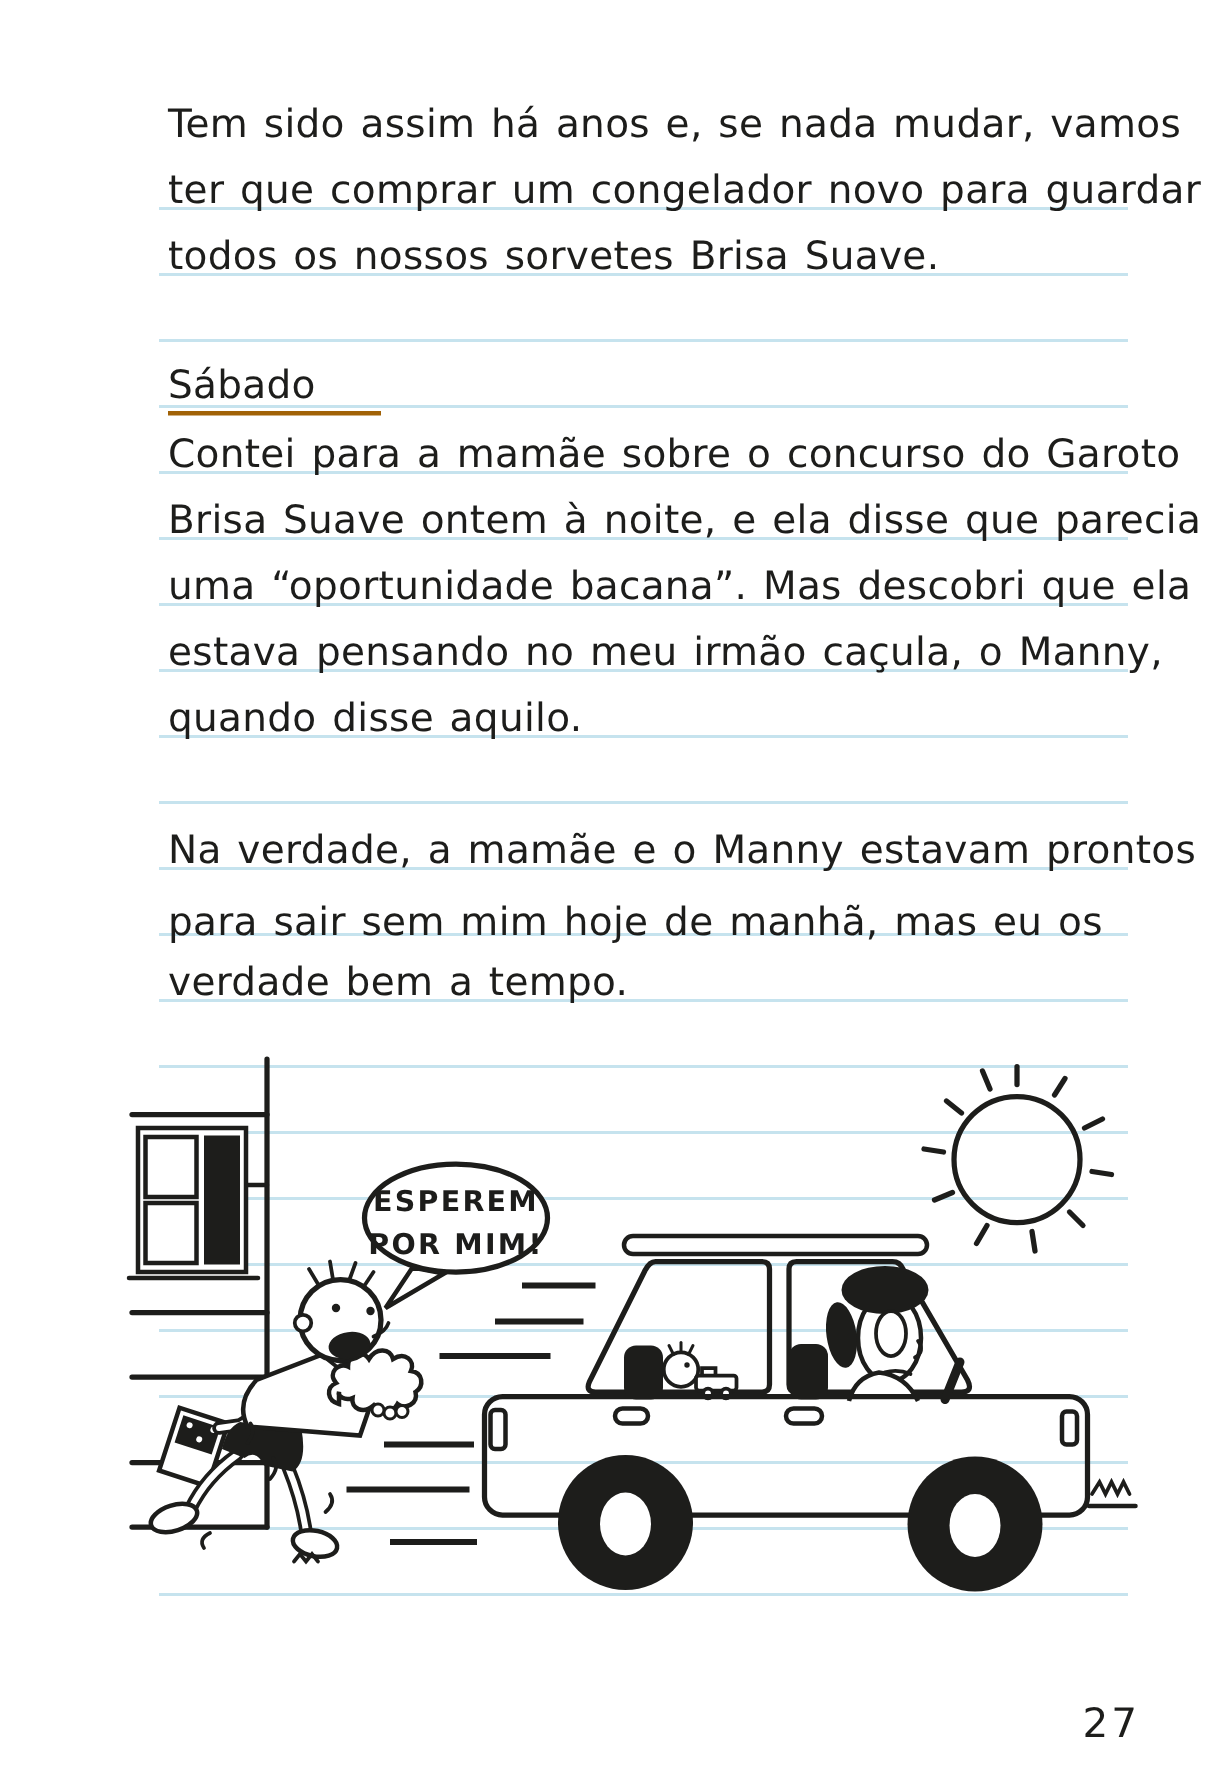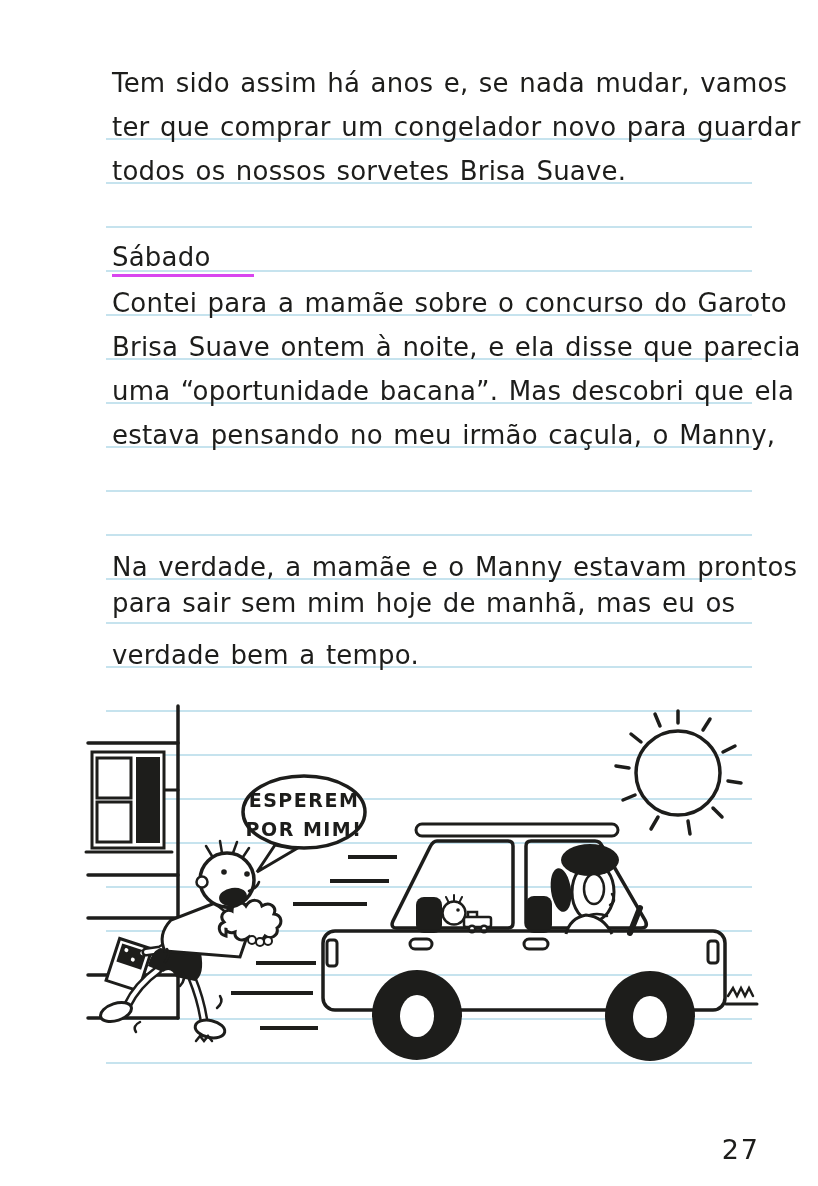--- a/index.html
+++ b/index.html
@@ -25,21 +25,21 @@
     position:absolute;
     left:112px; width:648px; height:34px;
     font-size:26px; line-height:34px;
     letter-spacing:0.2px; word-spacing:2px;
     color:#1d1d1b;
     white-space:nowrap;
   }
   .heading-underline{
     display:inline-block;
     padding-right:44px;
-    border-bottom:3px solid #d946ef;
+    border-bottom:3px solid #a16207;
   }
   #illustration{
     position:absolute; left:0; top:0;
     width:818px; height:1186px;
   }
   #illustration text{
     font-family:"DejaVu Sans", sans-serif;
     font-weight:bold;
     fill:#1d1d1b;
   }
@@ -64,23 +64,24 @@
   <div class="row" style="top:154px">todos os nossos sorvetes Brisa Suave.</div>
 
   <div class="row" style="top:240px">
     <span class="heading-underline">Sábado</span>
   </div>
 
   <div class="row" style="top:286px">Contei para a mamãe sobre o concurso do Garoto</div>
   <div class="row" style="top:330px">Brisa Suave ontem à noite, e ela disse que parecia</div>
   <div class="row" style="top:374px">uma “oportunidade bacana”. Mas descobri que ela</div>
   <div class="row" style="top:418px">estava pensando no meu irmão caçula, o Manny,</div>
+  <div class="row" style="top:462px">quando disse aquilo.</div>
 
   <div class="row" style="top:550px">Na verdade, a mamãe e o Manny estavam prontos</div>
-  <div class="row" style="top:586px">para sair sem mim hoje de manhã, mas eu os</div>
+  <div class="row" style="top:598px">para sair sem mim hoje de manhã, mas eu os</div>
   <div class="row" style="top:638px">verdade bem a tempo.</div>
 
   <svg id="illustration" viewBox="0 0 818 1186">
 
     <g stroke="#1d1d1b" stroke-width="3.5" fill="none" stroke-linecap="round">
       <line x1="178" y1="706" x2="178" y2="1018"></line>
       <line x1="88" y1="743" x2="178" y2="743"></line>
       <line x1="88" y1="875" x2="178" y2="875"></line>
       <line x1="88" y1="918" x2="178" y2="918"></line>
       <line x1="88" y1="975" x2="178" y2="975"></line>

